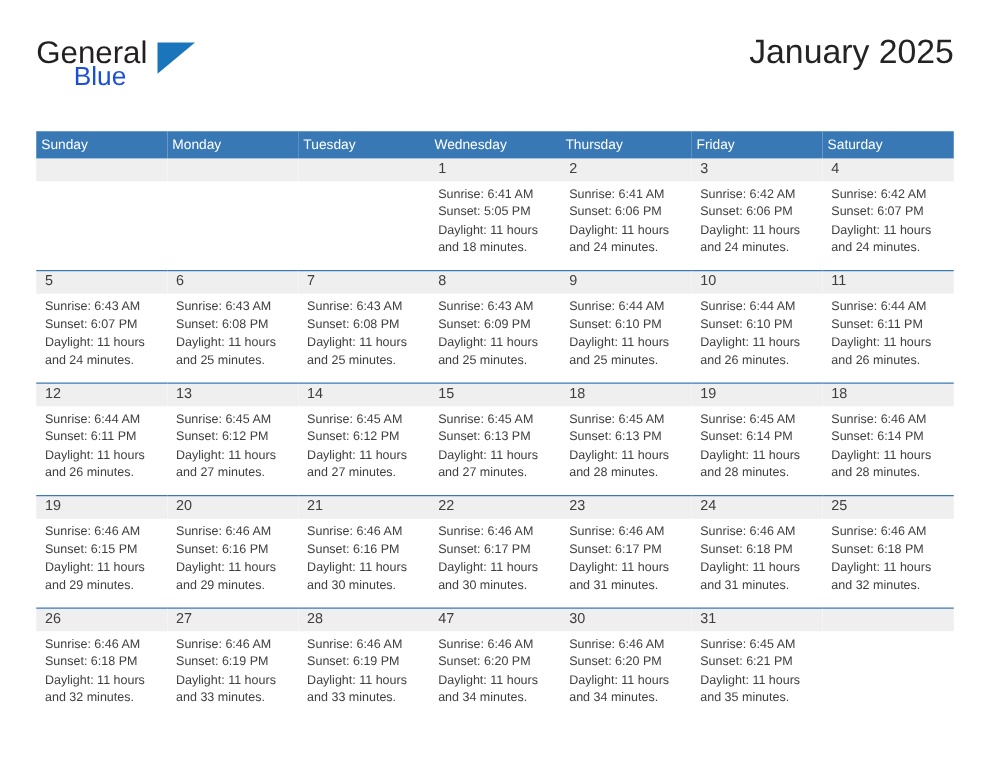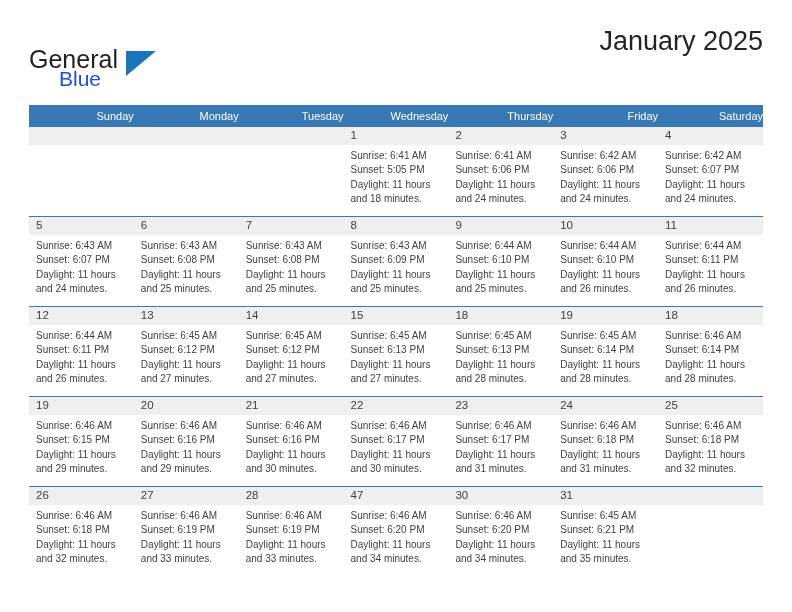--- a/index.html
+++ b/index.html
@@ -26,21 +26,21 @@
   .header {
     position: absolute;
     left: 29px;
     top: 24px;
     right: 29px;
     height: 72px;
   }
   .brand {
     position: absolute;
     left: 0;
-    top: 21px;
+    top: 4px;
     width: 200px;
     height: 56px;
   }
   .brand-general {
     position: absolute;
     left: 0;
     top: 0;
     font-size: 25px;
     letter-spacing: 0px;
     color: #231f20;
@@ -89,22 +89,22 @@
     top: 105px;
     width: 734px;
     border-collapse: collapse;
     table-layout: fixed;
   }
   .calendar th {
     background: #3878b4;
     color: #ffffff;
     font-size: 11px;
     font-weight: normal;
-    text-align: right;
-    padding: 5px 0 5px 24px;
+    text-align: left;
+    padding: 5px 0 5px 4px;
     height: 11px;
     border: none;
   }
   .calendar td {
     vertical-align: top;
     padding: 0;
     border: none;
     border-top: 1px solid #3878b4;
     height: 89px;
     background: #ffffff;

